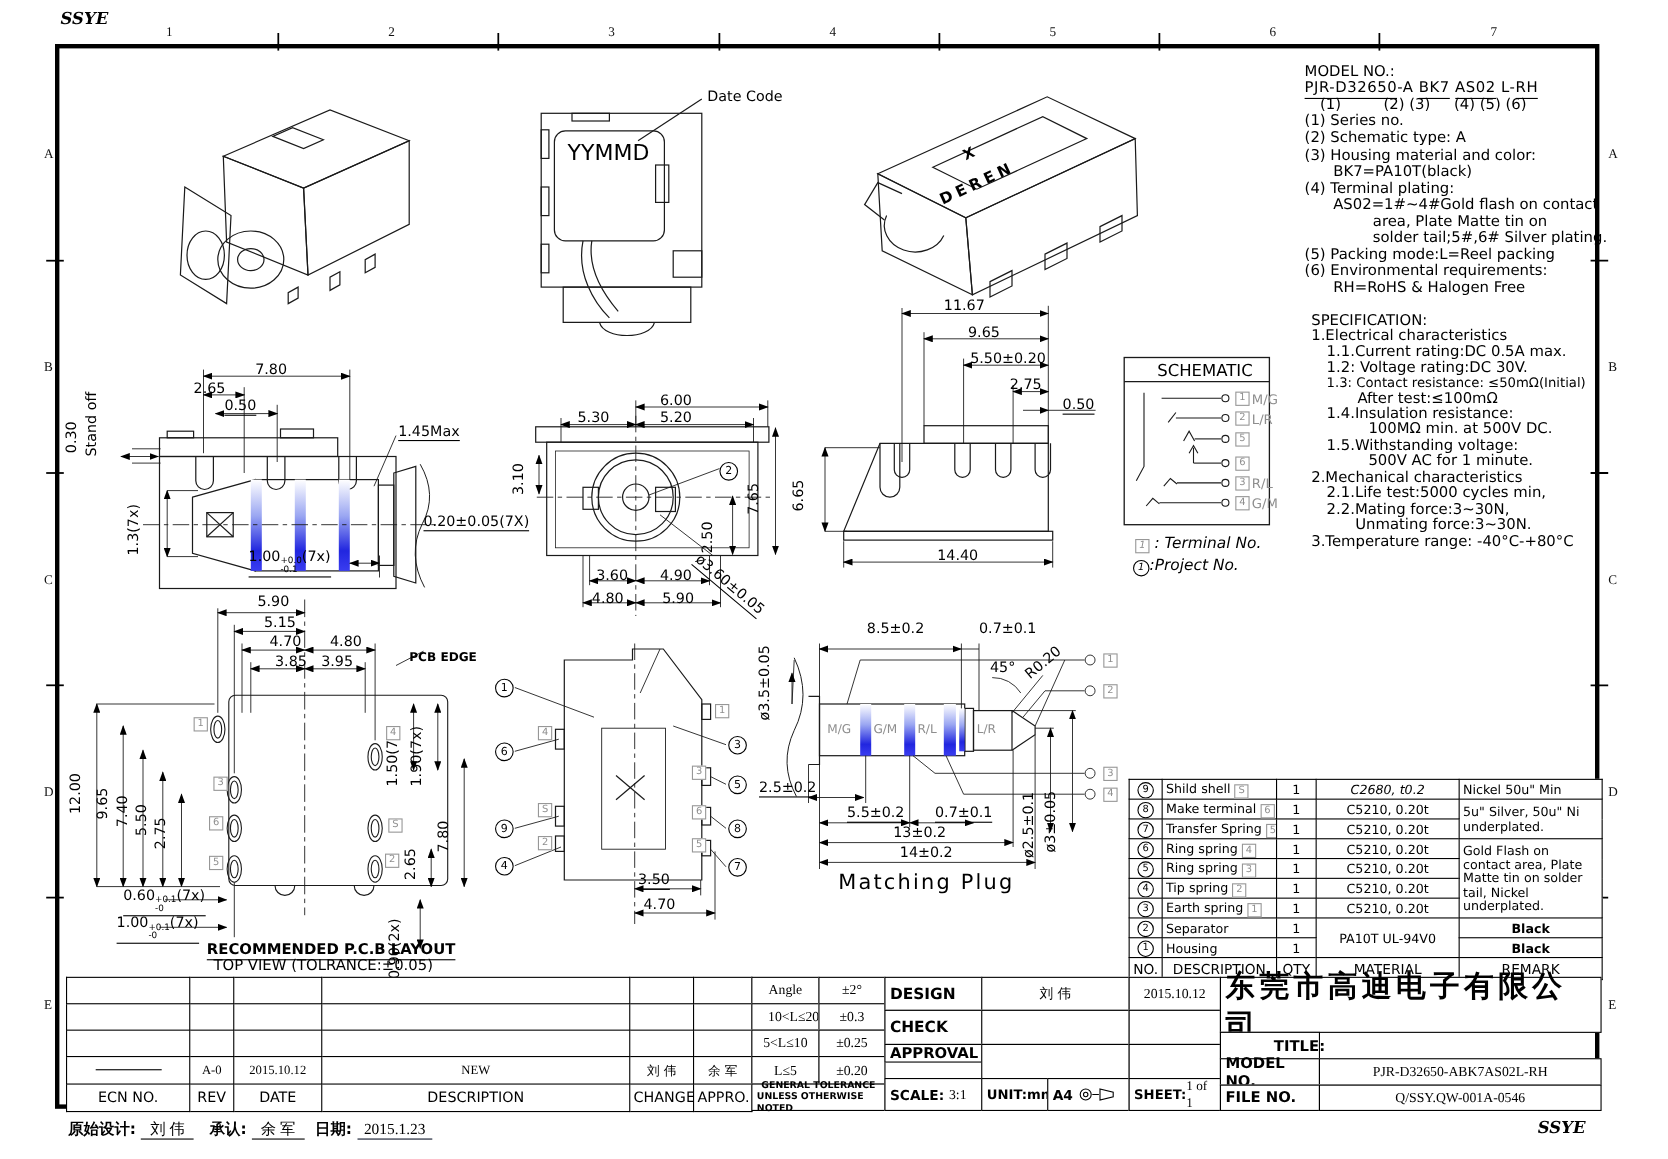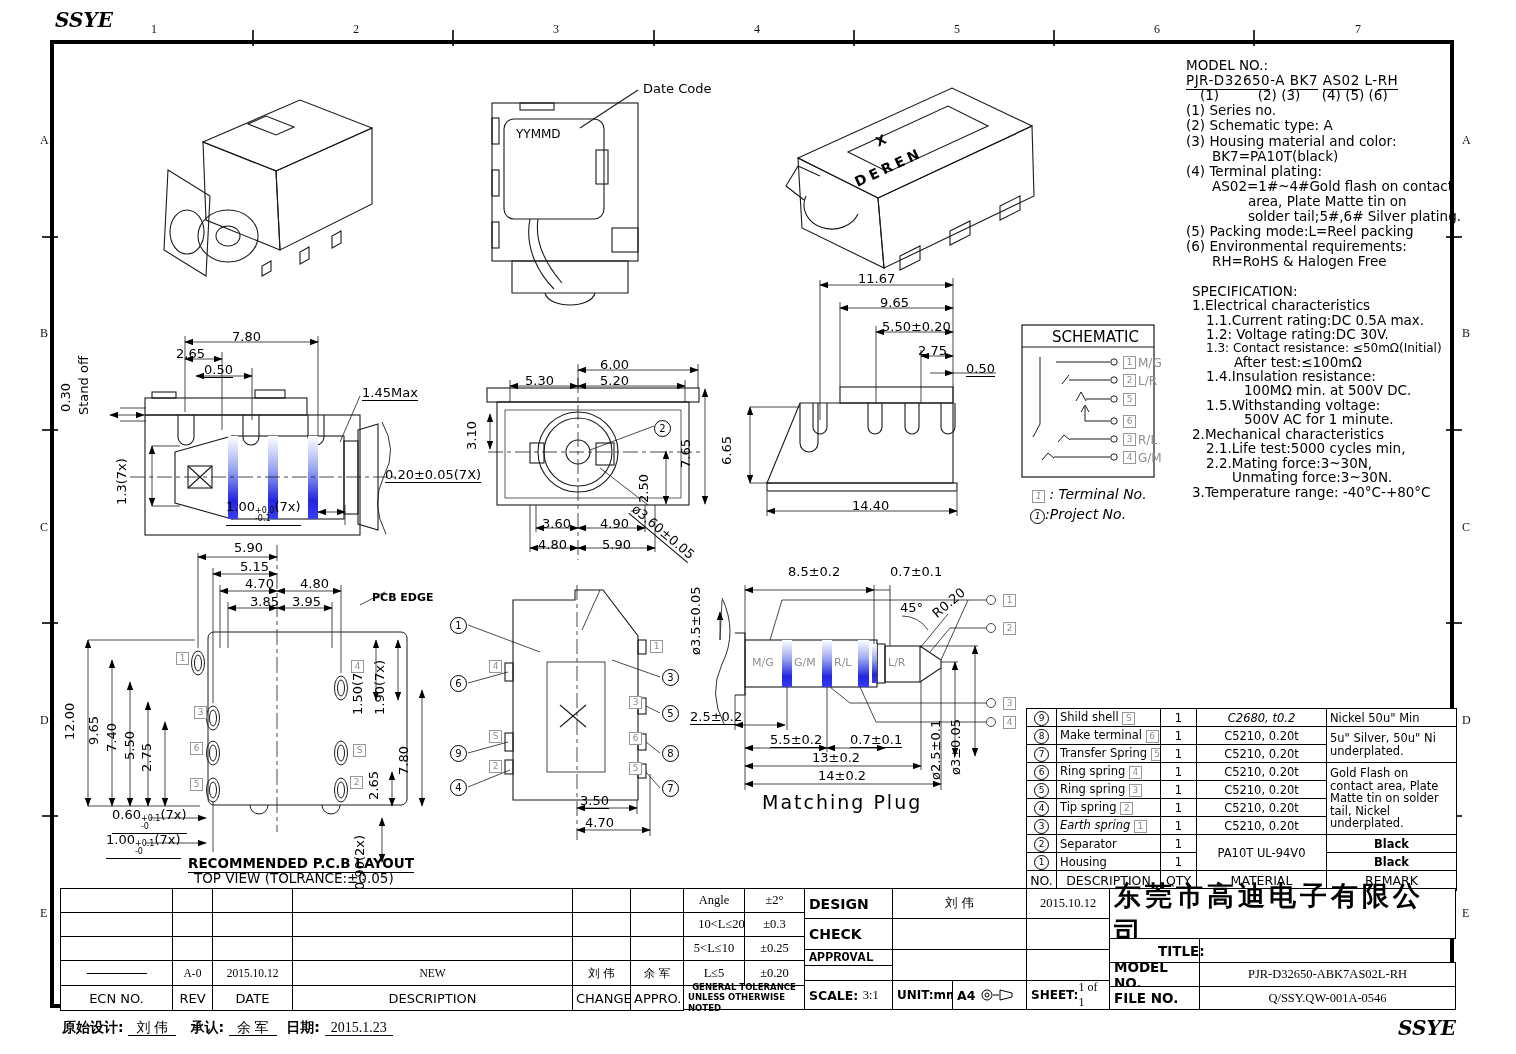--- a/index.html
+++ b/index.html
@@ -2,36 +2,36 @@
 <html><head>
 <meta charset="utf-8">
 <style>
   html,body{margin:0;padding:0;background:#fff;}
   body{width:1516px;height:1054px;position:relative;font-family:"DejaVu Sans",sans-serif;color:#000;overflow:hidden;}
   .frame{position:absolute;left:50px;top:40px;width:1404px;height:968px;border:4px solid #000;box-sizing:border-box;}
   svg.art{position:absolute;left:0;top:0;}
   .zone{position:absolute;font:12px "Liberation Serif",serif;color:#111;}
   .lbl{position:absolute;font-size:13px;line-height:1;white-space:nowrap;}
   .sm{font-size:11px;}
-  .big{font-size:12px;}
+  .big{font-size:20px;}
   .u{border-bottom:1.2px solid #000;padding-bottom:1px;}
   .b{font-weight:bold;}
   .gray{color:#8e8e8e;}
   .rv{transform:rotate(-90deg);transform-origin:0 100%;}
   .tol{display:inline-flex;flex-direction:column;font-size:8px;line-height:1.05;vertical-align:-2px;}
   .circ{display:inline-block;border:1.4px solid #000;border-radius:50%;width:15px;height:15px;line-height:15px;text-align:center;font-size:10px;background:#fff;}
   .tbx{display:inline-block;border:1px solid #979797;color:#8e8e8e;font-size:9px;line-height:11px;width:11px;height:11px;text-align:center;background:#fff;}
   .cell{position:absolute;box-sizing:border-box;border:1px solid #000;font-size:12.5px;display:flex;align-items:center;padding:0 4px;background:#fff;}
   .cell.cen{justify-content:center;}
   .serif{font-family:"Liberation Serif",serif;}
   table.tbl{position:absolute;border-collapse:collapse;table-layout:fixed;background:#fff;}
   table.tbl td{border:1.2px solid #000;font-size:11.5px;padding:0 3px;overflow:hidden;white-space:nowrap;}
   .notes{position:absolute;font-size:13.5px;line-height:1.12;}
   .notes div{white-space:pre;}
-  .brand{font-family:"DejaVu Serif",serif;font-style:italic;font-weight:bold;font-size:20px;}
+  .brand{font-family:"DejaVu Serif",serif;font-style:italic;font-weight:bold;font-size:15px;}
   .caption{font-size:19px;letter-spacing:2px;}
 </style>
 </head>
 <body>
 
 <div class="frame"></div>
 
 <span class="lbl brand" style="left:55px;top:10px;">SSYE</span>
 <span class="lbl brand" style="left:1398px;top:1018px;">SSYE</span>
 
@@ -595,21 +595,21 @@
     <td style="text-align:center">C5210, 0.20t</td>
   </tr>
   <tr style="height:18px">
     <td style="text-align:center"><span class="circ" style="width:13px;height:13px;line-height:13px;font-size:9px;">4</span></td>
     <td><span>Tip spring</span> <span class="tbx">2</span></td>
     <td style="text-align:center">1</td>
     <td style="text-align:center">C5210, 0.20t</td>
   </tr>
   <tr style="height:18px">
     <td style="text-align:center"><span class="circ" style="width:13px;height:13px;line-height:13px;font-size:9px;">3</span></td>
-    <td><span style="font-style:italic">Earth spring</span> <span class="tbx">1</span></td>
+    <td><span style="">Earth spring</span> <span class="tbx">1</span></td>
     <td style="text-align:center">1</td>
     <td style="text-align:center">C5210, 0.20t</td>
   </tr>
   <tr style="height:18px">
     <td style="text-align:center"><span class="circ" style="width:13px;height:13px;line-height:13px;font-size:9px;">2</span></td>
     <td>Separator</td>
     <td style="text-align:center">1</td>
     <td rowspan="2" style="text-align:center">PA10T UL-94V0</td>
     <td style="text-align:center;font-weight:bold">Black</td>
   </tr>
@@ -697,21 +697,21 @@
   </div>
 </div>
 
 <div style="position:absolute;left:804px;top:888px;width:306px;height:122px;">
   <div class="cell b" style="left:0;top:0;width:89px;height:31px;font-size:14px;">DESIGN</div>
   <div class="cell cen" style="left:88px;top:0;width:135px;height:31px;">刘 伟</div>
   <div class="cell serif cen" style="left:222px;top:0;width:84px;height:31px;">2015.10.12</div>
   <div class="cell b" style="left:0;top:30px;width:89px;height:32px;font-size:14px;">CHECK</div>
   <div class="cell" style="left:88px;top:30px;width:135px;height:32px;"></div>
   <div class="cell" style="left:222px;top:30px;width:84px;height:32px;"></div>
-  <div class="cell b" style="left:0;top:61px;width:89px;height:17px;font-size:13.5px;font-family:Liberation Mono, monospace;">APPROVAL</div>
+  <div class="cell b" style="left:0;top:61px;width:89px;height:17px;font-size:13.5px;">APPROVAL</div>
   <div class="cell" style="left:88px;top:61px;width:135px;height:32px;"></div>
   <div class="cell" style="left:222px;top:61px;width:84px;height:32px;"></div>
   <div class="cell" style="left:0;top:92px;width:89px;height:30px;font-weight:bold;"><span>SCALE:</span>&nbsp;<span class="serif" style="font-weight:normal">3:1</span></div>
   <div class="cell b" style="left:88px;top:92px;width:61px;height:30px;font-size:12px;">UNIT:mm</div>
   <div class="cell" style="left:148px;top:92px;width:75px;height:30px;font-weight:bold;">
     <span>A4</span>&nbsp;
     <svg width="34" height="14" viewBox="0 0 34 14">
       <circle cx="7" cy="7" r="5" fill="none" stroke="#000"></circle>
         <circle cx="7" cy="7" r="2" fill="none" stroke="#000"></circle>
       <line x1="13" y1="7" x2="19" y2="7" stroke="#000"></line>

